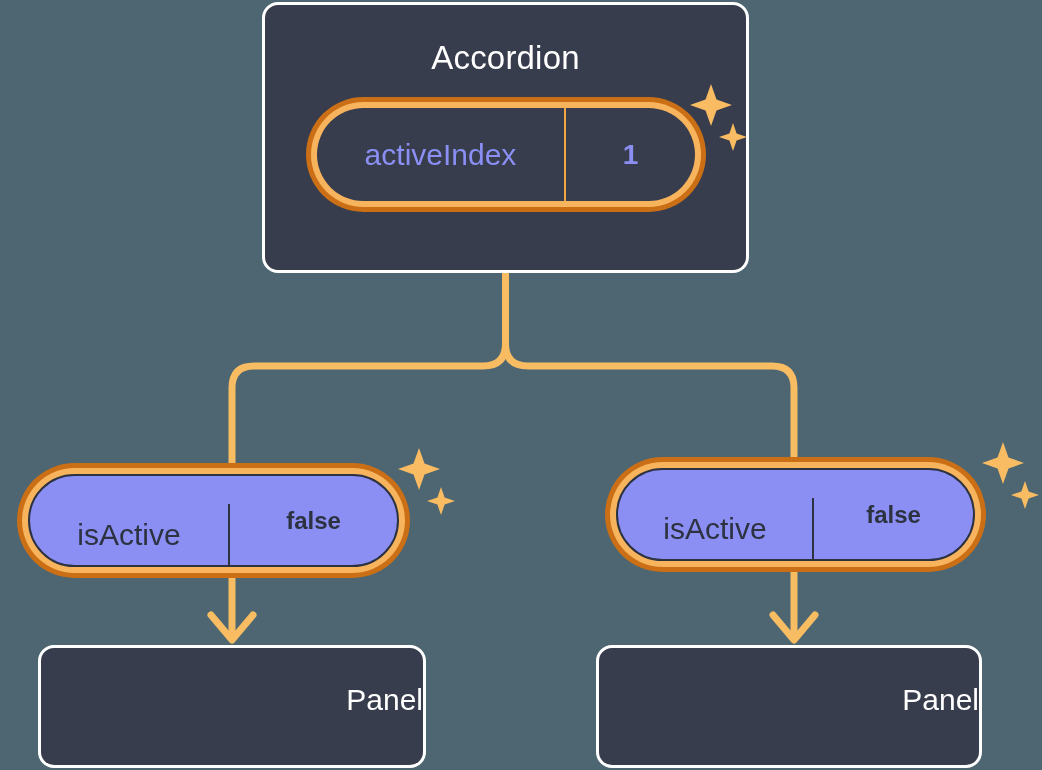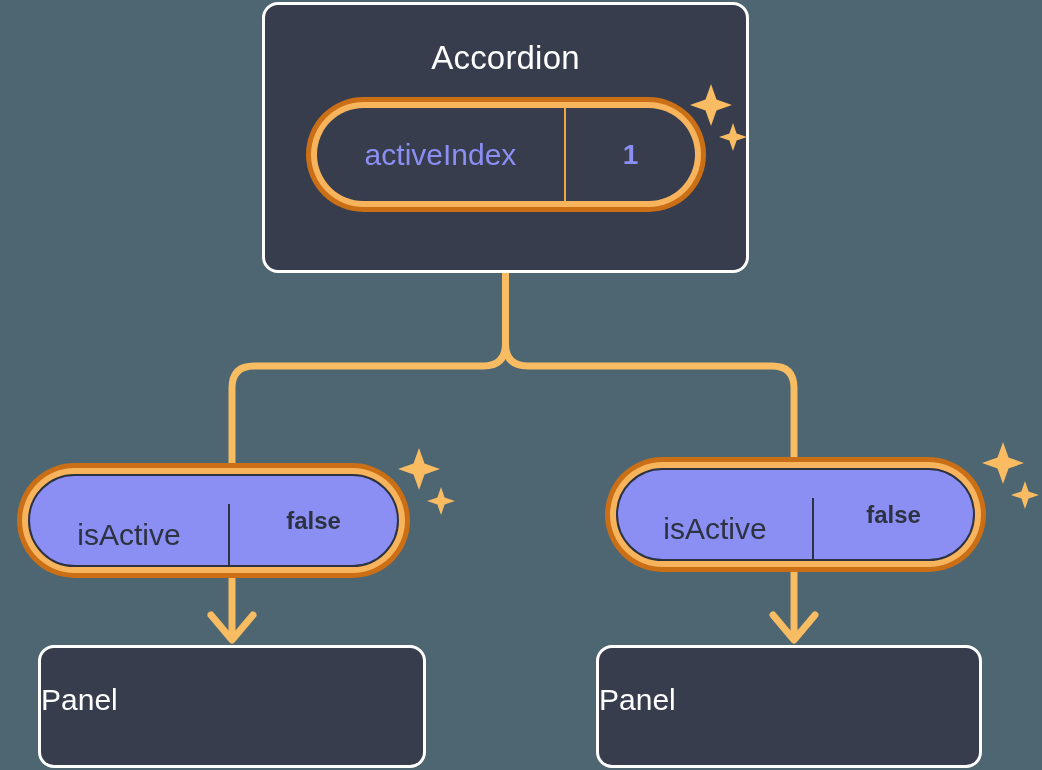--- a/index.html
+++ b/index.html
@@ -49,21 +49,21 @@
 
   #accordion-card { left: 262px; top: 2px; width: 487px; height: 271px; }
   #accordion-card .card-title { top: 34px; }
 
   #panel-left  { left: 38px;  top: 645px; width: 388px; height: 123px; }
   #panel-right { left: 596px; top: 645px; width: 386px; height: 123px; }
   .panel-title {
     position: absolute;
     left: 0; right: 0;
     top: 35px;
-    text-align: left;
+    text-align: right;
     color: #ffffff;
     font-size: 30px;
     font-weight: 400;
   }
 
   
   .pill-wrap {
     position: absolute;
     border-radius: 999px;
     background: #ca6f16;          

